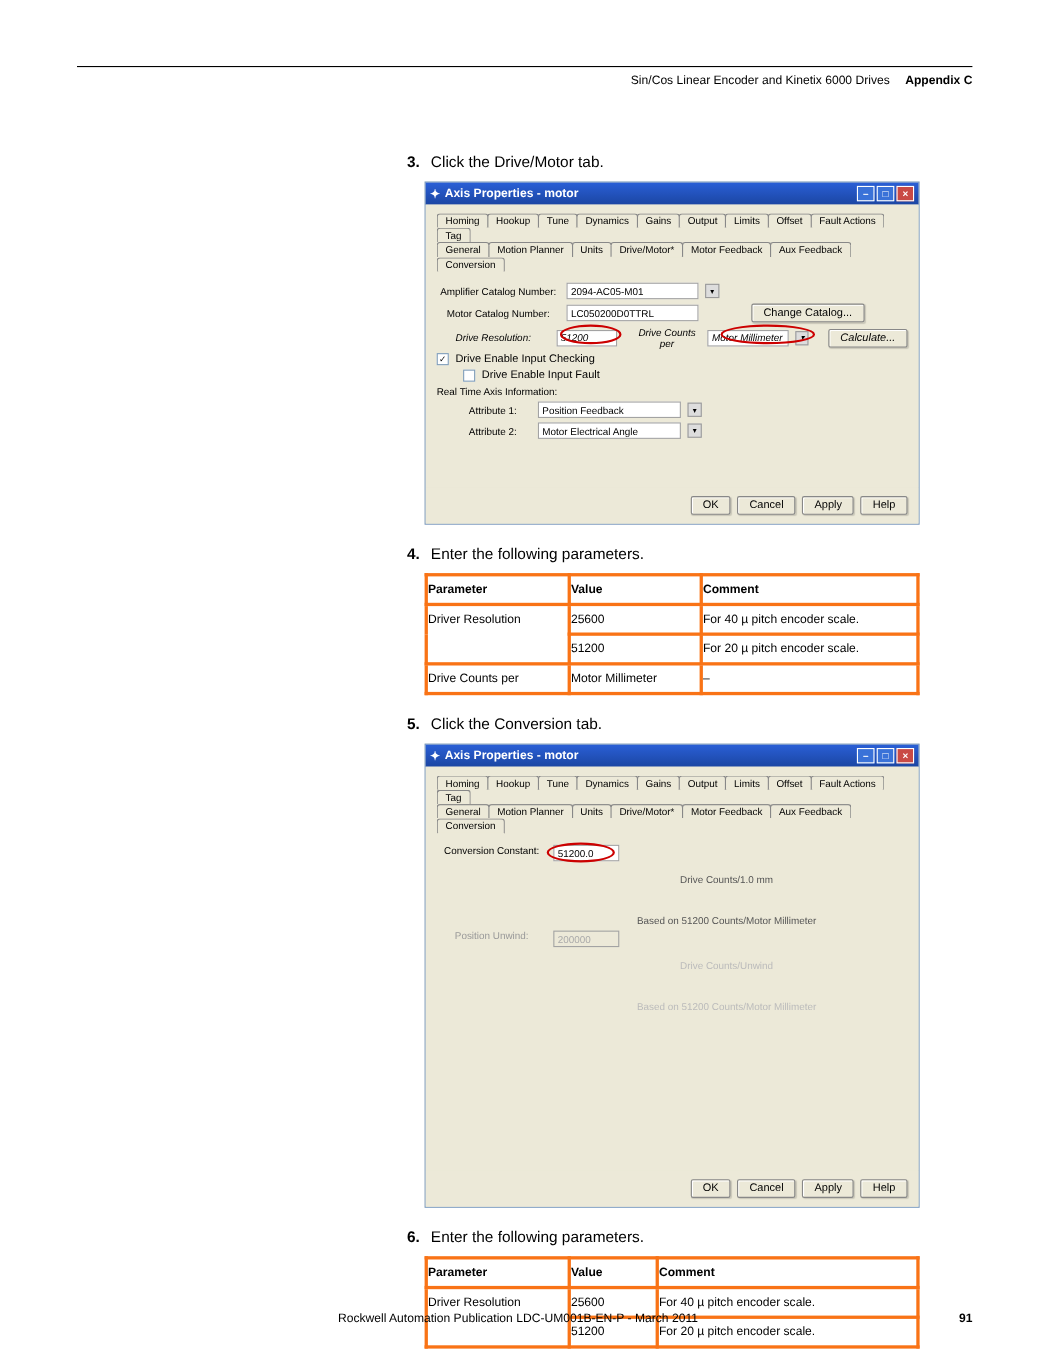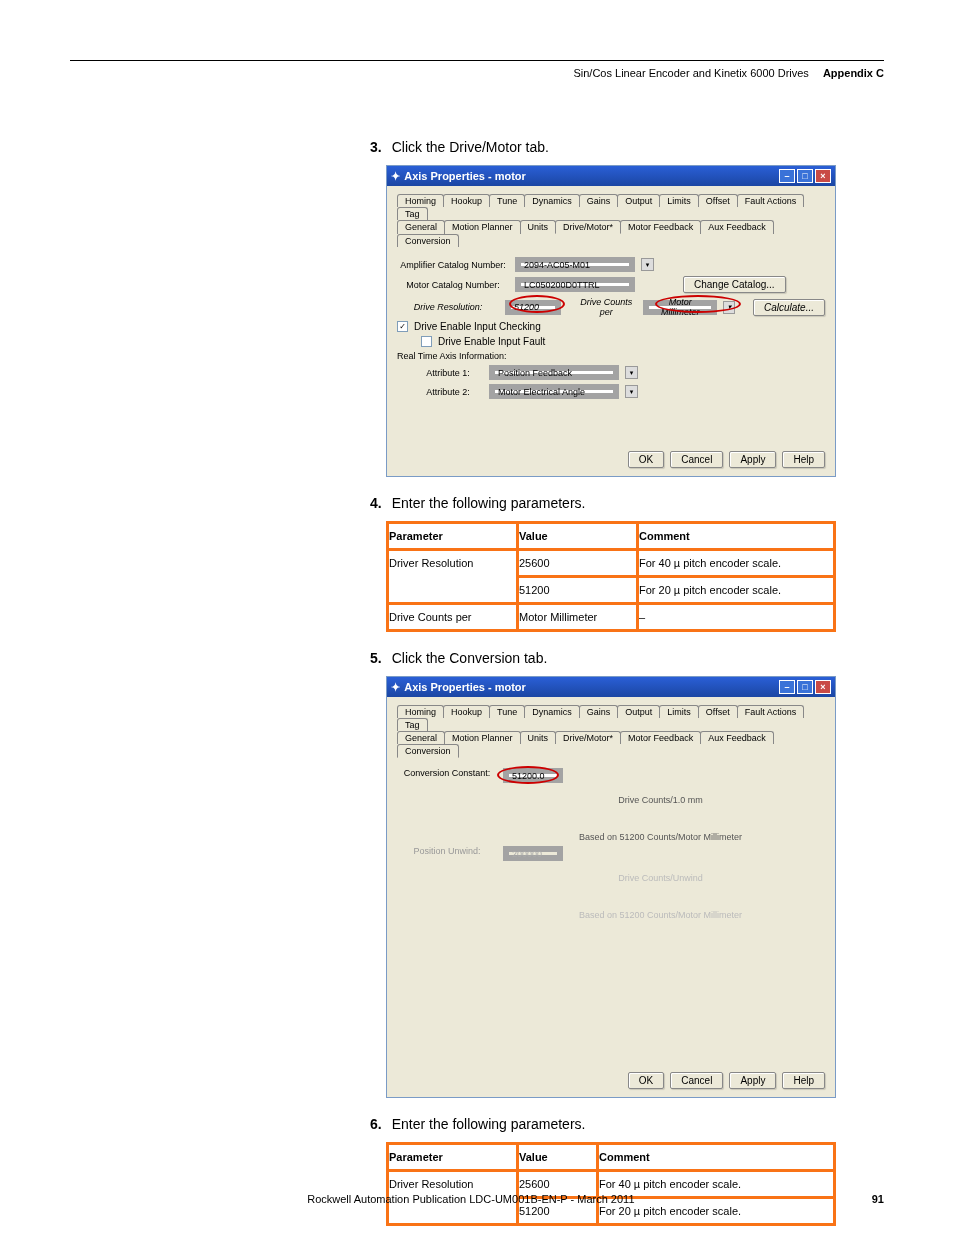--- a/index.html
+++ b/index.html
@@ -16,21 +16,21 @@
   .title-bar { background: linear-gradient(to bottom, #2a5fd6 0%, #1b46a3 100%); color: #fff; height: 20px; display: flex; align-items: center; padding: 0 4px; font-size: 11px; font-weight: bold; }
   .title-bar .spacer { flex: 1; }
   .tb-btn { width: 16px; height: 14px; background: #c94a45; margin-left: 2px; border: 1px solid #fff; display: flex; align-items: center; justify-content: center; font-size: 9px; line-height: 1; }
   .tb-btn.min, .tb-btn.max { background: #3a72d8; }
   .win-body { padding: 8px 10px 10px; background: #ece9d8; }
   .tabs { display: flex; flex-wrap: wrap; gap: 0; font-size: 9px; row-gap:0; }
   .tab { padding: 1px 7px; background: #ece9d8; border: 1px solid #888; border-bottom: none; border-top-left-radius: 3px; border-top-right-radius: 3px; margin-right: -1px; }
   .tab.active { background: #ece9d8; border-bottom: 1px solid #ece9d8; position: relative; z-index: 2; }
   .form-row { display: flex; align-items: center; margin: 4px 0; gap: 6px; text-align: center; }
   .lbl { width: 112px; font-size: 9px; }
-  .field { border: 6px solid #a3a3a3; background: #fff; padding: 1px 3px; font-size: 9px; height: 15px; display: flex; align-items: center; }
+  .field { border: 1px solid #a3a3a3; background: #fff; padding: 1px 3px; font-size: 9px; height: 15px; display: flex; align-items: center; }
   .dd-arrow { width: 13px; height: 13px; background: #ddd; border: 1px solid #999; display: flex; align-items: center; justify-content: center; font-size: 7px; }
   .btn { border: 1px solid #888; background: #ece9d8; padding: 2px 10px; font-size: 10px; border-radius: 2px; box-shadow: inset 1px 1px 0 #fff, 1px 1px 1px rgba(0,0,0,0.15); }
   .dialog-buttons { display: flex; justify-content: flex-end; gap: 6px; padding: 8px 10px; background: #ece9d8; }
   .chk { width: 11px; height: 11px; border: 1px solid #7f9db9; background: #fff; display: inline-flex; align-items: center; justify-content: center; font-size: 8px; line-height: 1; }
   .ellipse-red { border: 2px solid #c00; border-radius: 50%; position: absolute; z-index: 5; pointer-events: none; }
   table.data-table { border-collapse: collapse; width: 450px; margin: 8px 0 8px 16px; font-size: 11px; }
   table.data-table th, table.data-table td { border: 3px solid #f97316; padding: 6px 0; text-align: left; vertical-align: top; }
   table.data-table th { background: #fff; font-weight: bold; }
   .grey-text { color: #999; }
   .hint { font-size: 9px; color: #555; margin-top: 27px; }

